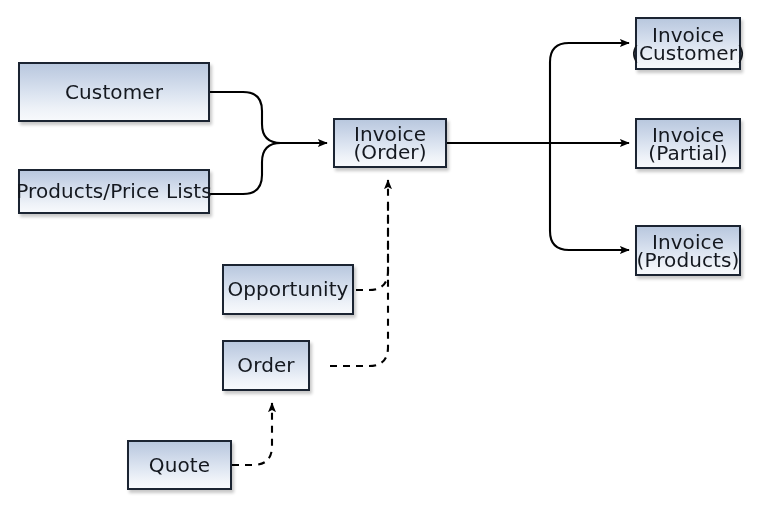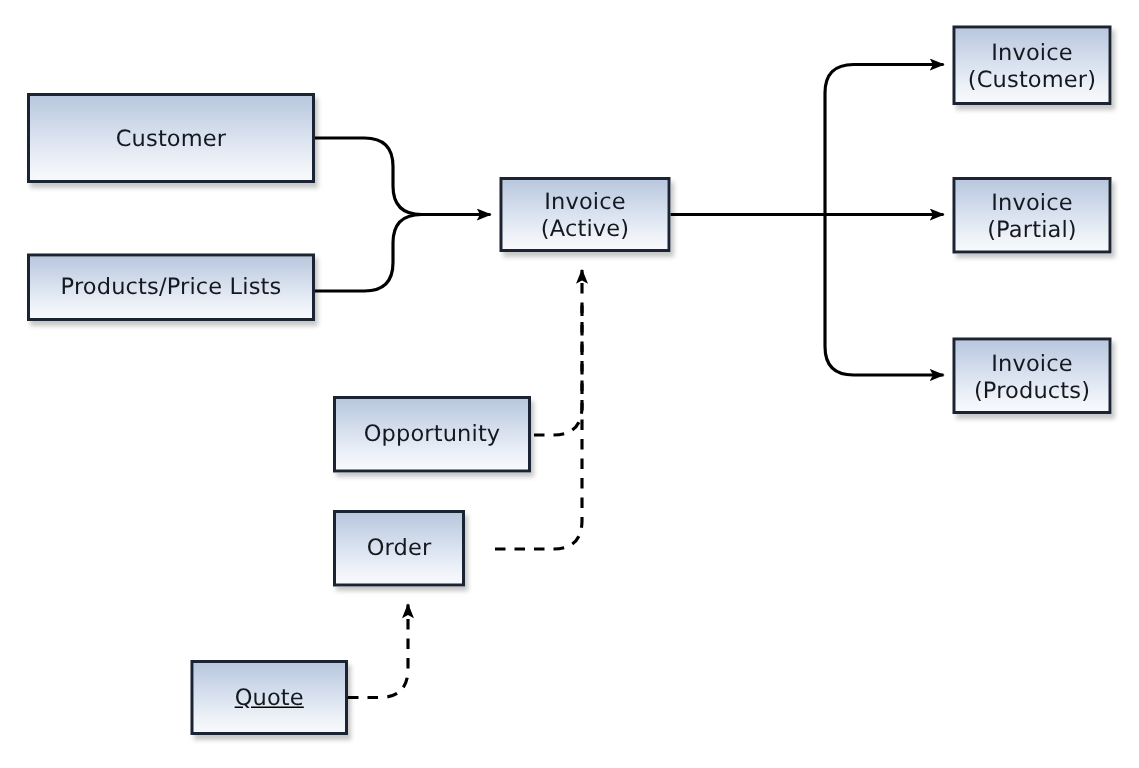--- a/index.html
+++ b/index.html
@@ -31,21 +31,21 @@
     border: 2px solid #1b2432;
     background: linear-gradient(to bottom, #b9c8de 0%, #c7d3e6 22%, #dde5f1 55%, #eef2f8 80%, #f7f9fc 100%);
     box-shadow: 2px 3px 3px rgba(0,0,0,0.22);
     display: flex;
     align-items: center;
     justify-content: center;
     z-index: 5;
   }
   .node-label {
     color: #14181f;
-    font-size: 15px;
+    font-size: 20px;
     line-height: 17px;
     text-align: center;
     white-space: nowrap;
     letter-spacing: 0.1px;
   }
   .node-label.two-line {
     line-height: 18px;
   }
   .node-label .l2 {
     display: block;
@@ -100,21 +100,21 @@
     <div class="node-label">Customer</div>
   </div>
 
   <div class="node" style="left:18px; top:169px; width:192px; height:45px;">
     <div class="node-label">Products/Price Lists</div>
   </div>
 
   <div class="node" style="left:333px; top:118px; width:114px; height:50px;">
     <div class="node-label two-line">
       <span>Invoice</span>
-      <span class="l2">(Active)</span>
+      <span class="l2">(Order)</span>
     </div>
   </div>
 
   <div class="node" style="left:635px; top:17px; width:106px; height:53px;">
     <div class="node-label two-line">
       <span>Invoice</span>
       <span class="l2">(Customer)</span>
     </div>
   </div>
 
@@ -133,17 +133,17 @@
   </div>
 
   <div class="node" style="left:222px; top:264px; width:132px; height:51px;">
     <div class="node-label">Opportunity</div>
   </div>
 
   <div class="node" style="left:222px; top:340px; width:88px; height:51px;">
     <div class="node-label">Order</div>
   </div>
 
-  <div class="node" style="left:127px; top:440px; width:105px; height:50px;text-decoration:underline;">
+  <div class="node" style="left:127px; top:440px; width:105px; height:50px;">
     <div class="node-label">Quote</div>
   </div>
 
 </div>
 
 </body></html>

